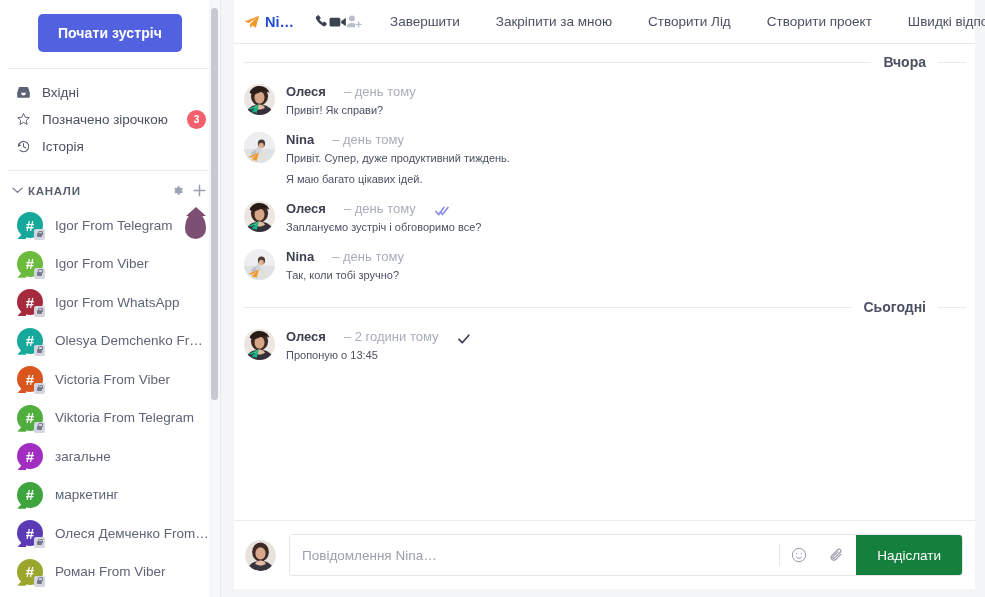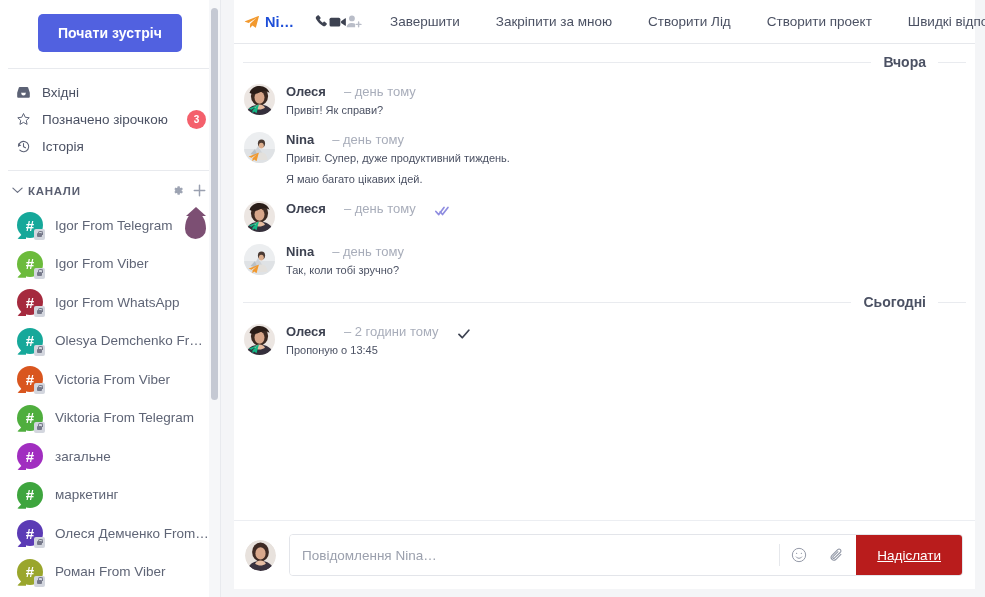--- a/index.html
+++ b/index.html
@@ -525,20 +525,21 @@
             <div class="msg-head">
               <span class="msg-author">Олеся</span>
               <span class="msg-time">– день тому</span>
               <span class="tick">
                 <svg width="14" height="10" viewBox="0 0 16 11">
       <path d="M1 6 L4.3 9.6 L10.3 1.4" stroke="#8f8de0" stroke-width="1.9" fill="none" stroke-linecap="round" stroke-linejoin="round"></path>
       <path d="M6 6.4 L8.6 9.6 L14.8 1.4" stroke="#8f8de0" stroke-width="1.9" fill="none" stroke-linecap="round" stroke-linejoin="round"></path>
                 </svg>
               </span>
             </div>
+            <div class="msg-text">Заплануємо зустріч і обговоримо все?</div>
           </div>
         </div>
         <div class="msg">
           <div class="ava"><span class="photo"><svg width="31" height="31" viewBox="0 0 31 31">
       <defs>
                   <clipPath id="av3">
                     <circle cx="15.5" cy="15.5" r="15.5"></circle>
                   </clipPath>
                 </defs>
       <g clip-path="url(#av3)">
@@ -627,18 +628,18 @@
             <circle cx="6.3" cy="7.1" r=".75" fill="#9197a5" stroke="none"></circle>
             <circle cx="11.7" cy="7.1" r=".75" fill="#9197a5" stroke="none"></circle>
             <path d="M5.9 11.2a3.6 3.6 0 0 0 6.2 0" stroke-linecap="round"></path>
           </svg>
         </span>
         <span class="c-ico">
           <svg width="16" height="16" viewBox="0 0 18 18" fill="none" stroke="#9197a5" stroke-width="1.2" stroke-linecap="round">
             <path d="M13.4 8.3 7.6 14.1a3.2 3.2 0 0 1-4.5-4.5l6.7-6.7a2.1 2.1 0 0 1 3 3L6 12.4a1 1 0 0 1-1.5-1.5l5.6-5.6"></path>
           </svg>
         </span>
-        <button class="c-send" style="background: #b91c1c; text-decoration: underline;">Надіслати</button>
+        <button class="c-send" style="background: #15803d;">Надіслати</button>
       </div>
     </div>
 
   </section>
 </div>
 
 </body></html>

